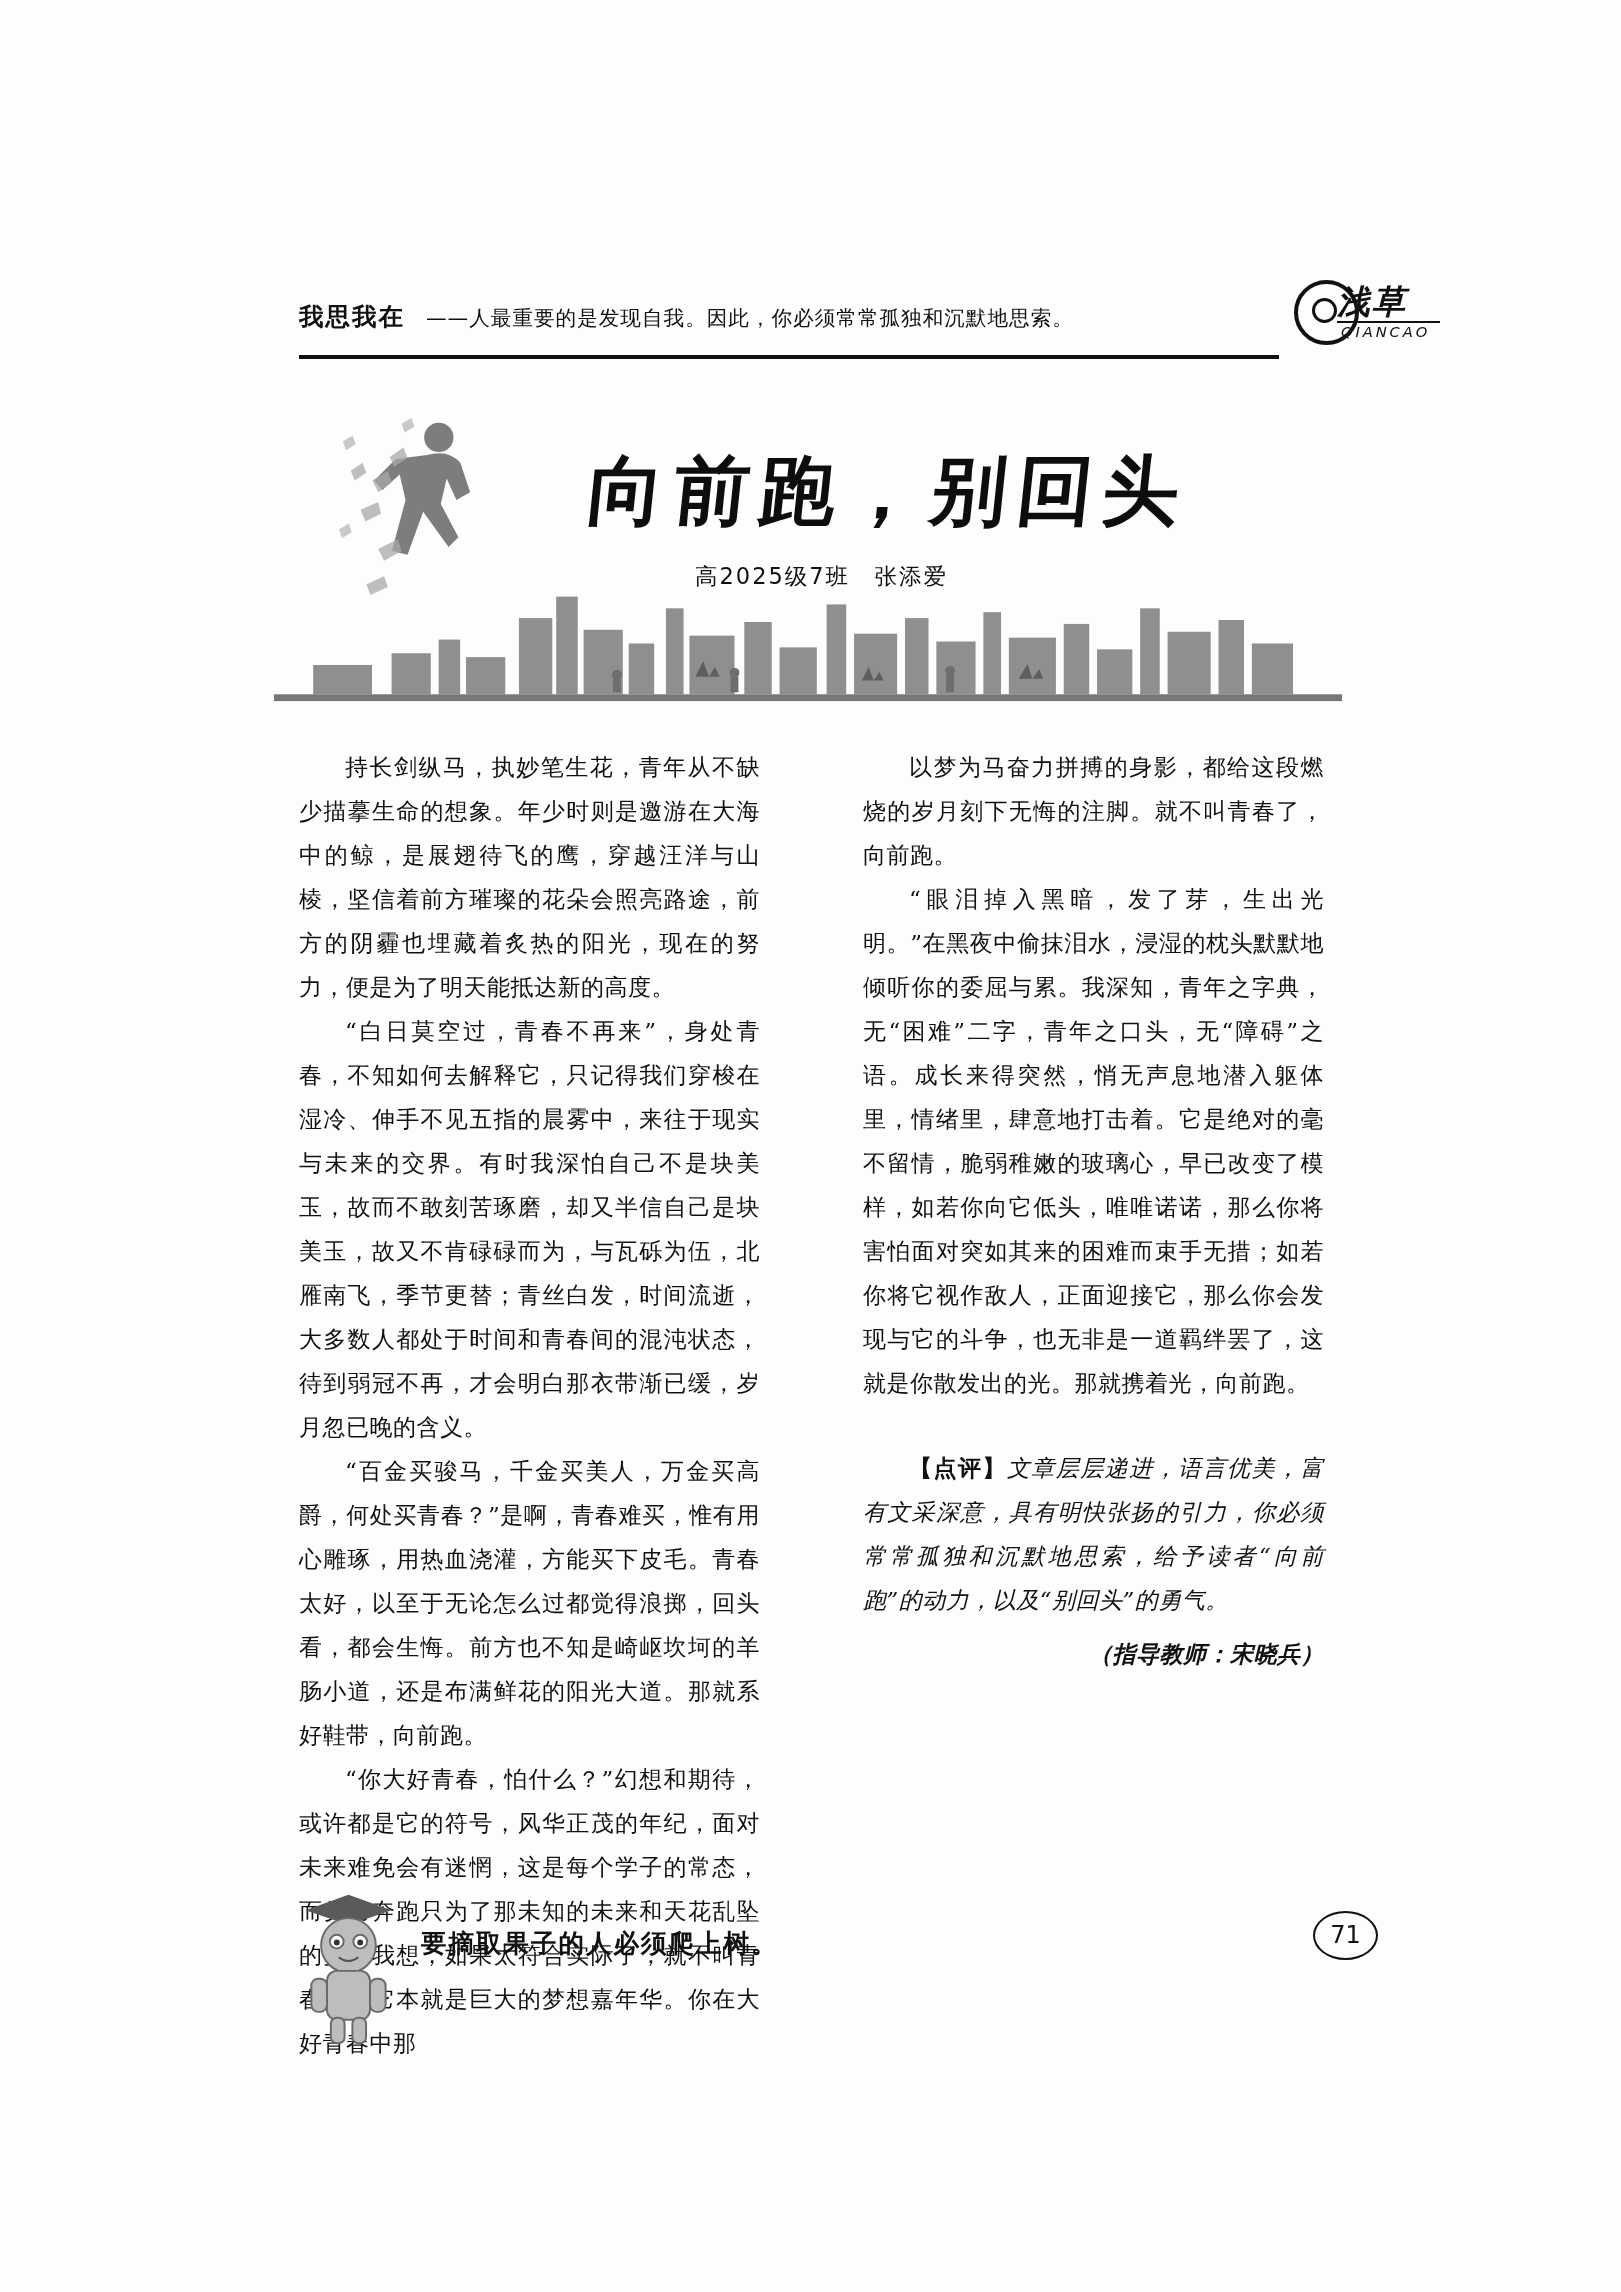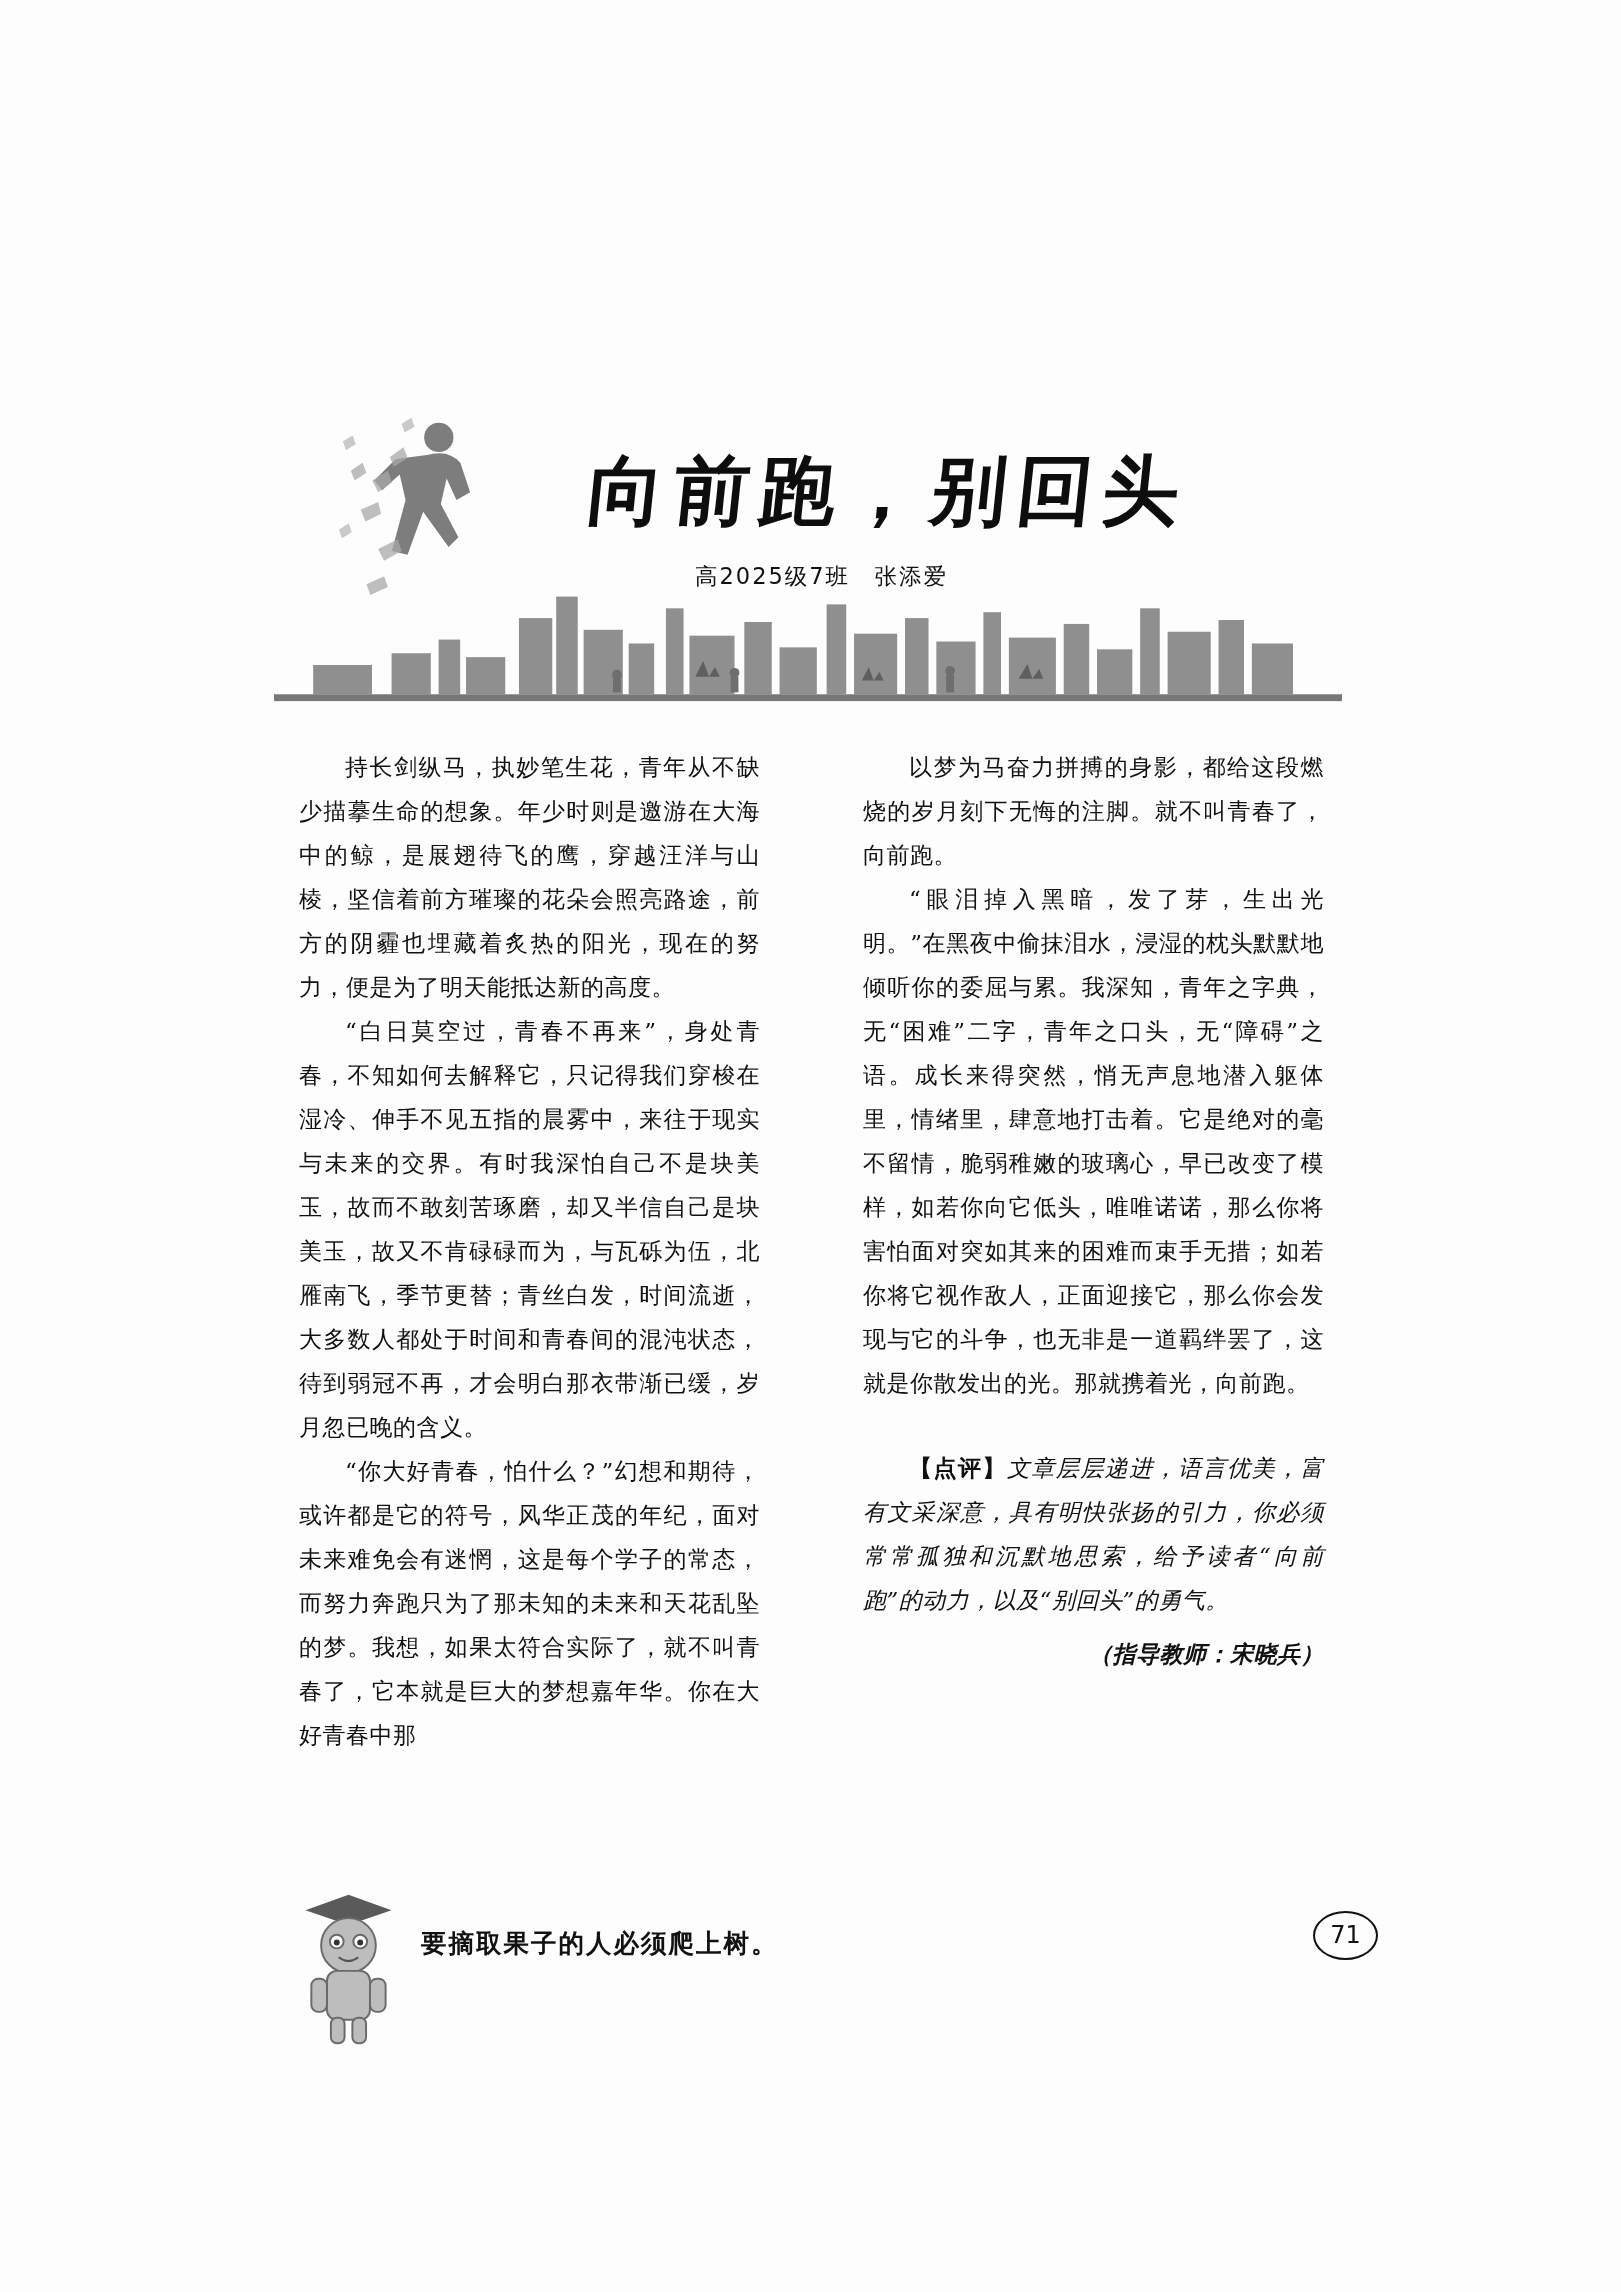--- a/index.html
+++ b/index.html
@@ -207,20 +207,32 @@
     line-height: 45px;
     font-size: 24px;
     font-family: "DejaVu Sans", "Liberation Sans", sans-serif;
   }
 </style>
 </head>
 <body>
 
 <div class="page">
 
+  <div class="header">
+    <div class="header-title">我思我在</div>
+    <div class="header-sub">——人最重要的是发现自我。因此，你必须常常孤独和沉默地思索。</div>
+    <div class="header-line"></div>
+
+    <div class="logo">
+      <div class="logo-ring"></div>
+      <div class="logo-cn">浅草</div>
+      <div class="logo-underline"></div>
+      <div class="logo-en">QIANCAO</div>
+    </div>
+  </div>
 
   <div class="title-block">
 
     <svg class="runner" viewBox="0 0 200 230">
       <g fill="#7d7d7d">
         <circle cx="108" cy="26" r="15"></circle>
         <path d="M96 44 q22 -6 34 8 l10 30 -14 8 -10 -22 -6 26 18 34 -10 10 -26 -36 -16 44 -16 -4 14 -52 -6 -26 -18 16 -8 -10 22 -22z"></path>
       </g>
       <g fill="#aaaaaa" opacity="0.75">
         <path d="M40 70 l16 -10 4 12 -14 10z"></path>
@@ -280,20 +292,21 @@
         <circle cx="350" cy="98" r="5"></circle>
           <rect x="346" y="102" width="8" height="14"></rect>
       </g>
       <rect x="0" y="118" width="1090" height="7" fill="#777"></rect>
     </svg>
   </div>
 
   <div class="col col-left">
     <p>持长剑纵马，执妙笔生花，青年从不缺少描摹生命的想象。年少时则是邀游在大海中的鲸，是展翅待飞的鹰，穿越汪洋与山棱，坚信着前方璀璨的花朵会照亮路途，前方的阴霾也埋藏着炙热的阳光，现在的努力，便是为了明天能抵达新的高度。</p>
     <p>“白日莫空过，青春不再来”，身处青春，不知如何去解释它，只记得我们穿梭在湿冷、伸手不见五指的晨雾中，来往于现实与未来的交界。有时我深怕自己不是块美玉，故而不敢刻苦琢磨，却又半信自己是块美玉，故又不肯碌碌而为，与瓦砾为伍，北雁南飞，季节更替；青丝白发，时间流逝，大多数人都处于时间和青春间的混沌状态，待到弱冠不再，才会明白那衣带渐已缓，岁月忽已晚的含义。</p>
+    <p>“百金买骏马，千金买美人，万金买高爵，何处买青春？”是啊，青春难买，惟有用心雕琢，用热血浇灌，方能买下皮毛。青春太好，以至于无论怎么过都觉得浪掷，回头看，都会生悔。前方也不知是崎岖坎坷的羊肠小道，还是布满鲜花的阳光大道。那就系好鞋带，向前跑。</p>
     <p>“你大好青春，怕什么？”幻想和期待，或许都是它的符号，风华正茂的年纪，面对未来难免会有迷惘，这是每个学子的常态，而努力奔跑只为了那未知的未来和天花乱坠的梦。我想，如果太符合实际了，就不叫青春了，它本就是巨大的梦想嘉年华。你在大好青春中那</p>
   </div>
 
   <div class="col col-right">
     <p>以梦为马奋力拼搏的身影，都给这段燃烧的岁月刻下无悔的注脚。就不叫青春了，向前跑。</p>
     <p>“眼泪掉入黑暗，发了芽，生出光明。”在黑夜中偷抹泪水，浸湿的枕头默默地倾听你的委屈与累。我深知，青年之字典，无“困难”二字，青年之口头，无“障碍”之语。成长来得突然，悄无声息地潜入躯体里，情绪里，肆意地打击着。它是绝对的毫不留情，脆弱稚嫩的玻璃心，早已改变了模样，如若你向它低头，唯唯诺诺，那么你将害怕面对突如其来的困难而束手无措；如若你将它视作敌人，正面迎接它，那么你会发现与它的斗争，也无非是一道羁绊罢了，这就是你散发出的光。那就携着光，向前跑。</p>
     <p class="comment"><b>【点评】</b><span>文章层层递进，语言优美，富有文采深意，具有明快张扬的引力，你必须常常孤独和沉默地思索，给予读者“向前跑”的动力，以及“别回头”的勇气。</span></p>
     <p class="teacher">（指导教师：宋晓兵）</p>
   </div>
 

